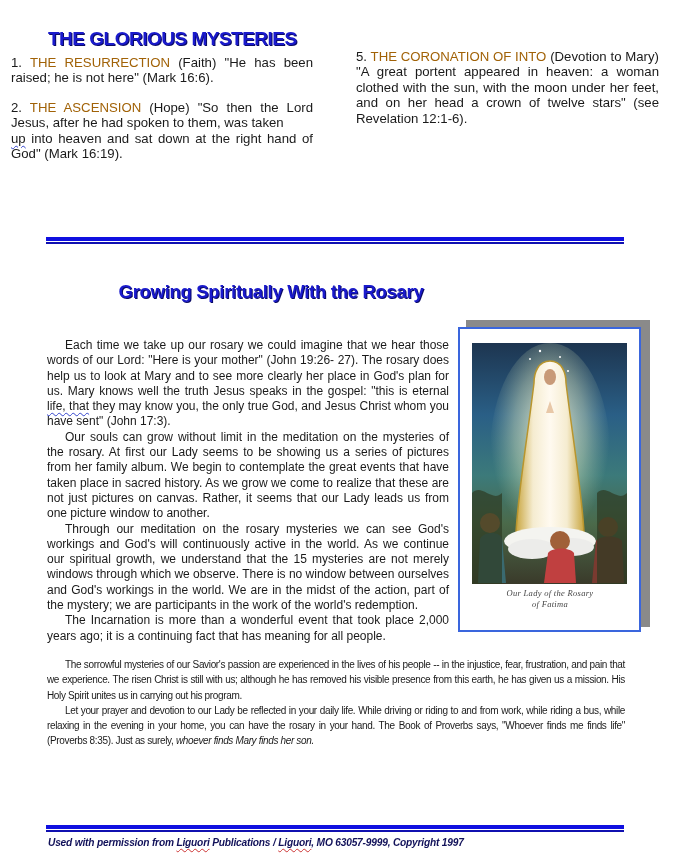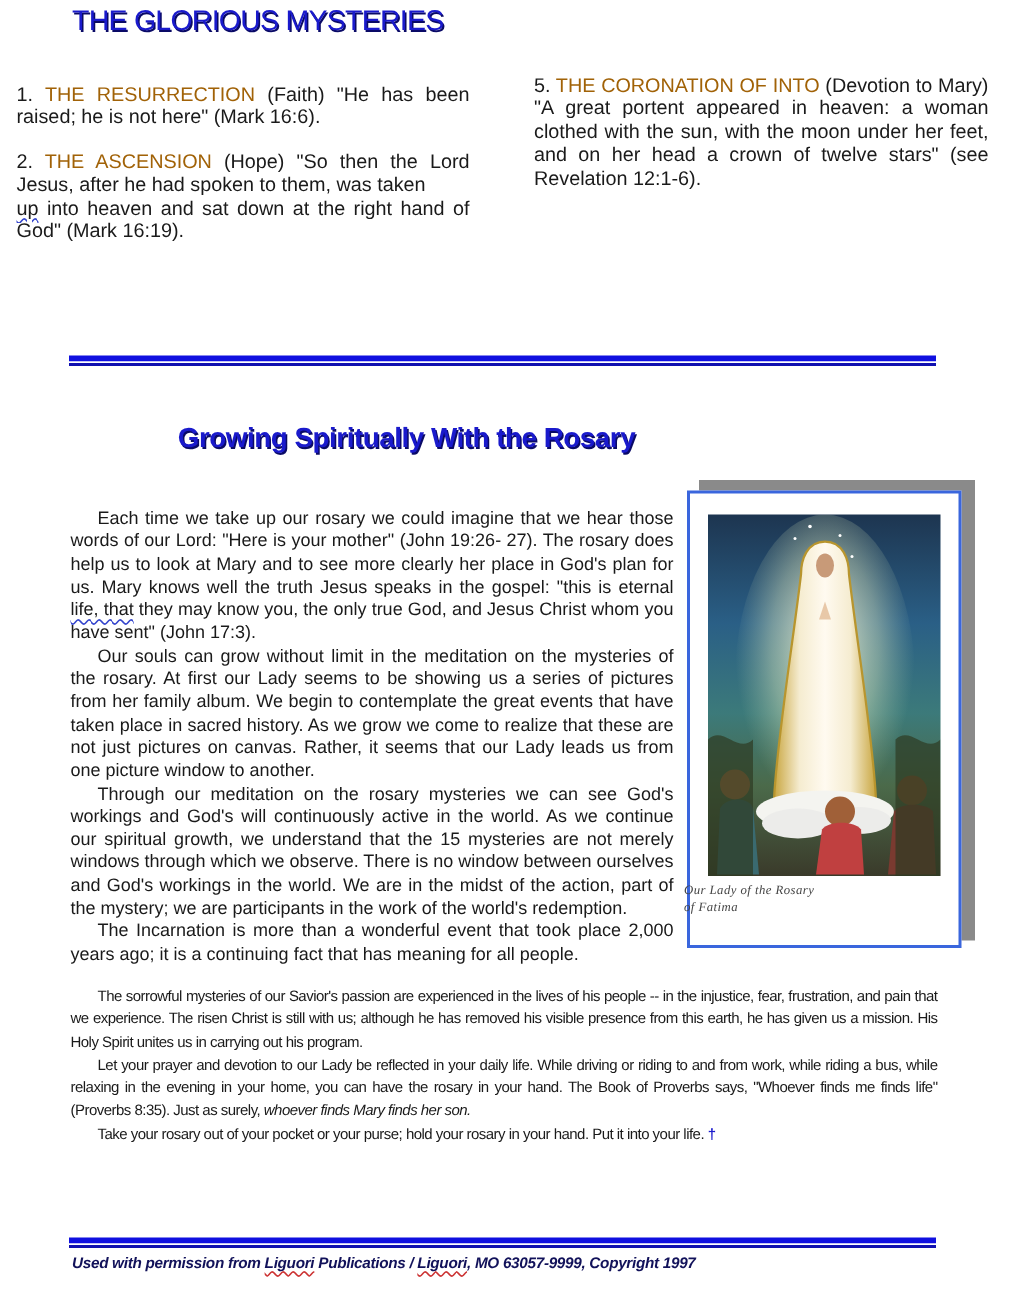--- a/index.html
+++ b/index.html
@@ -1,20 +1,20 @@
 <!DOCTYPE html>
 <html><head>
 <meta charset="utf-8">
 <style>
   html, body { margin: 0; padding: 0; background: #ffffff; }
   body { width: 674px; height: 859px; position: relative; overflow: hidden;
          font-family: "Liberation Sans", sans-serif; color: #1a1a1a; }
 
-  .h-glorious { position: absolute; left: 48px; top: 4px; margin: 0;
-    font-family: "Liberation Sans", sans-serif; font-weight: normal; font-size: 19px;
+  .h-glorious { position: absolute; left: 48px; top: 28px; margin: 0;
+    font-family: "Liberation Sans", sans-serif; font-weight: bold; font-size: 19px;
     color: #1a1acc; letter-spacing: -0.5px;
     text-shadow: 1px 1px 0 #0a0a66; }
 
   .col { position: absolute; font-size: 13.2px; line-height: 15.4px; text-align: justify; }
   .col-left { left: 11px; top: 55px; width: 302px; }
   .col-right { left: 356px; top: 49px; width: 303px; }
   .mystery { margin: 0; }
   .mystery + .mystery { margin-top: 0; }
   .mystery.gap { margin-top: 14px; }
   .mname { color: #a16207; }
@@ -38,21 +38,21 @@
   .wide-text { position: absolute; left: 47px; top: 657px; width: 578px; font-family: "Liberation Sans Narrow", "Liberation Sans", sans-serif;
     font-size: 10px; line-height: 15.3px; text-align: justify; letter-spacing: -0.35px; }
   .wide-text p { margin: 0; text-indent: 18px; }
   .cross { color: #1a1acc; font-weight: bold; }
 
   .frame-shadow { position: absolute; left: 466px; top: 320px; width: 184px; height: 307px; background: #8a8a8a; }
   .frame { position: absolute; left: 458px; top: 327px; width: 183px; height: 305px; background: #ffffff;
     border: 2px solid #3a66dd; box-sizing: border-box; }
   .picture { position: absolute; left: 472px; top: 343px; width: 155px; height: 241px; overflow: hidden;
     background: linear-gradient(180deg, #1d3550 0%, #2a5f86 30%, #3c7a7a 55%, #4b6a4a 75%, #3a3a2a 100%); }
-  .caption { position: absolute; left: 456px; top: 588px; width: 160px; text-align: left;
+  .caption { position: absolute; left: 470px; top: 588px; width: 160px; text-align: center;
     font-family: "Liberation Serif", serif; font-style: italic; font-size: 8.5px; line-height: 11px; color: #444; letter-spacing: 0.3px; }
 
   .footer { position: absolute; left: 48px; top: 837px; font-size: 10.2px; font-weight: bold; font-style: italic;
     color: #12125a; letter-spacing: -0.2px; }
 </style>
 </head>
 <body>
 
 <h1 class="h-glorious">THE GLORIOUS MYSTERIES</h1>
 
@@ -129,21 +129,20 @@
 <div class="body-text">
   <p><span>Each time we take up our rosary we could imagine that we hear those words of our Lord: "Here is your mother" (John 19:26- 27). The rosary does help us to look at Mary and to see more clearly her place in God's plan for us. Mary knows well the truth Jesus speaks in the gospel: "this is eternal </span><span class="wavy">life, that</span><span> they may know you, the only true God, and Jesus Christ whom you have sent" (John 17:3).</span></p>
   <p>Our souls can grow without limit in the meditation on the mysteries of the rosary. At first our Lady seems to be showing us a series of pictures from her family album. We begin to contemplate the great events that have taken place in sacred history. As we grow we come to realize that these are not just pictures on canvas. Rather, it seems that our Lady leads us from one picture window to another.</p>
   <p>Through our meditation on the rosary mysteries we can see God's workings and God's will continuously active in the world. As we continue our spiritual growth, we understand that the 15 mysteries are not merely windows through which we observe. There is no window between ourselves and God's workings in the world. We are in the midst of the action, part of the mystery; we are participants in the work of the world's redemption.</p>
   <p>The Incarnation is more than a wonderful event that took place 2,000 years ago; it is a continuing fact that has meaning for all people.</p>
 </div>
 
 <div class="wide-text">
   <p>The sorrowful mysteries of our Savior's passion are experienced in the lives of his people -- in the injustice, fear, frustration, and pain that we experience. The risen Christ is still with us; although he has removed his visible presence from this earth, he has given us a mission. His Holy Spirit unites us in carrying out his program.</p>
   <p><span>Let your prayer and devotion to our Lady be reflected in your daily life. While driving or riding to and from work, while riding a bus, while relaxing in the evening in your home, you can have the rosary in your hand. The Book of Proverbs says, "Whoever finds me finds life" (Proverbs 8:35). Just as surely, </span><i>whoever finds Mary finds her son.</i></p>
-  <p><span>Take your rosary out of your pocket or your purse; hold your rosary in your hand. Put it into your life.</span> <span class="cross">†</span></p>
 </div>
 
 <div class="rule rule-bottom">
   <div class="thick"></div>
     <div class="thin"></div>
     <div class="thin2"></div>
 </div>
 
 <div class="footer">
   <span>Used with permission from </span><span class="wavy-red">Liguori</span><span> Publications / </span><span class="wavy-red">Liguori</span><span>, MO 63057-9999, Copyright 1997</span>

